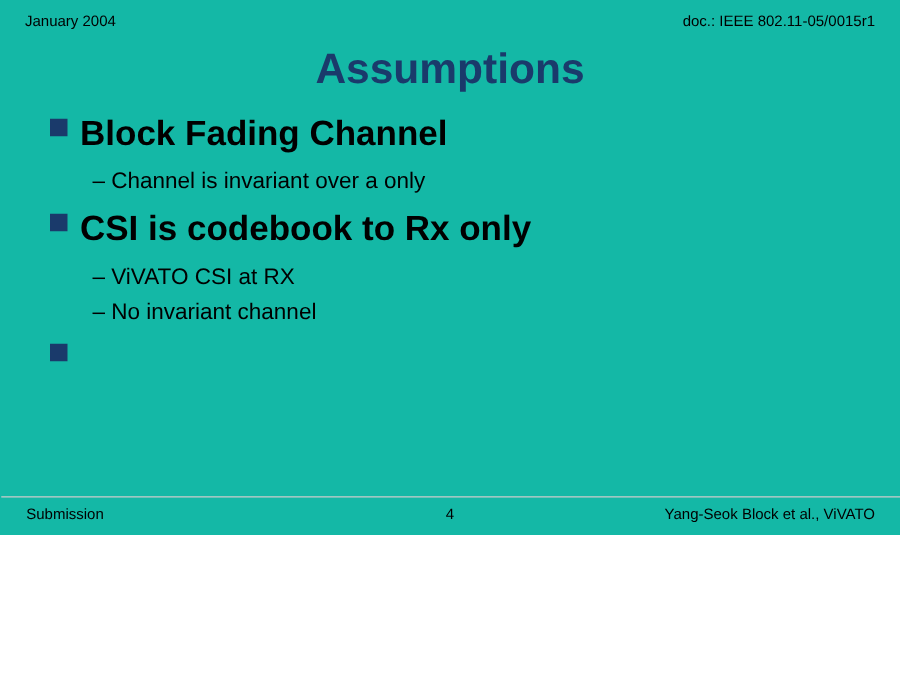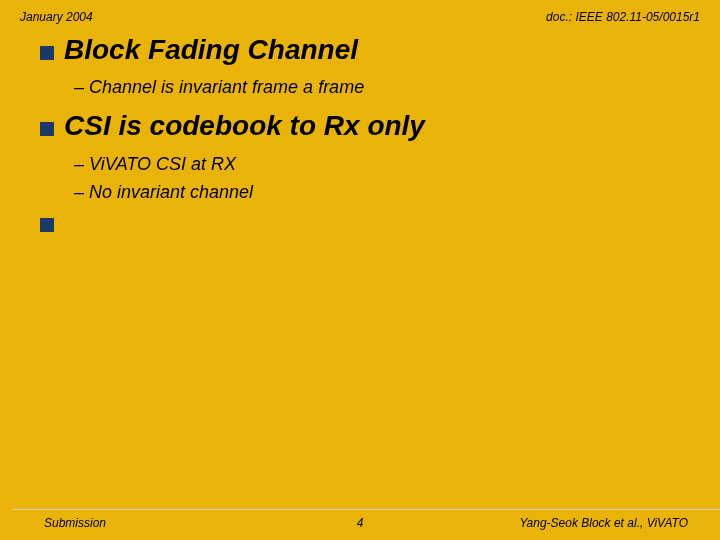--- a/index.html
+++ b/index.html
@@ -8,25 +8,24 @@
       width: 720px;
       height: 540px;
       background: #ffffff;
       font-family: Arial, sans-serif;
       overflow: hidden;
       position: relative;
     }
 
     .slide {
       width: 720px;
-      height: 540px;
+      height: 428px;
       padding: 0;
       position: relative;
-      background: #eab308;
-      font-style: italic;
+      background: #14b8a6;
     }
 
     .header {
       display: flex;
       justify-content: space-between;
       padding: 10px 20px 4px 20px;
       font-size: 12px;
       color: #000;
     }
 
@@ -41,21 +40,21 @@
       color: #1a3a6b;
       font-family: Arial, sans-serif;
     }
 
     .content {
       padding: 0 40px 0 40px;
     }
 
     .bullet-main {
       display: flex;
-      align-items: center;
+      align-items: flex-start;
       margin-bottom: 6px;
       margin-top: 4px;
     }
 
     .bullet-square {
       width: 14px;
       height: 14px;
       background: #1a3a6b;
       flex-shrink: 0;
       margin-top: 6px;
@@ -80,25 +79,25 @@
       line-height: 1.55;
     }
 
     .sub-bullet::before {
       content: '– ';
     }
 
     .footer {
       position: absolute;
       bottom: 10px;
-      left: 12px;
+      left: 1px;
       right: 0;
       display: flex;
       justify-content: space-between;
-      padding: 0 32px;
+      padding: 0 20px;
       font-size: 12px;
       color: #000;
       border-top: 1px solid #ccc;
       padding-top: 6px;
     }
 
     .footer-center {
       position: absolute;
       bottom: 10px;
       left: 50%;
@@ -110,29 +109,32 @@
 </head>
 <body>
 
 <div class="slide">
 
   <div class="header">
     <span>January 2004</span>
     <span>doc.: IEEE 802.11-05/0015r1</span>
   </div>
 
+  <div class="title-section">
+    <span class="slide-title">Assumptions</span>
+  </div>
 
   <div class="content">
 
     <div class="bullet-main">
       <div class="bullet-square"></div>
       <span class="bullet-text-main">Block Fading Channel</span>
     </div>
     <div class="sub-bullets">
-      <div class="sub-bullet">Channel is invariant frame a frame</div>
+      <div class="sub-bullet">Channel is invariant over a only</div>
     </div>
 
     <div class="bullet-main">
       <div class="bullet-square"></div>
       <span class="bullet-text-main">CSI is codebook to Rx only</span>
     </div>
     <div class="sub-bullets">
       <div class="sub-bullet">ViVATO CSI at RX</div>
       <div class="sub-bullet">No invariant channel</div>
     </div>

